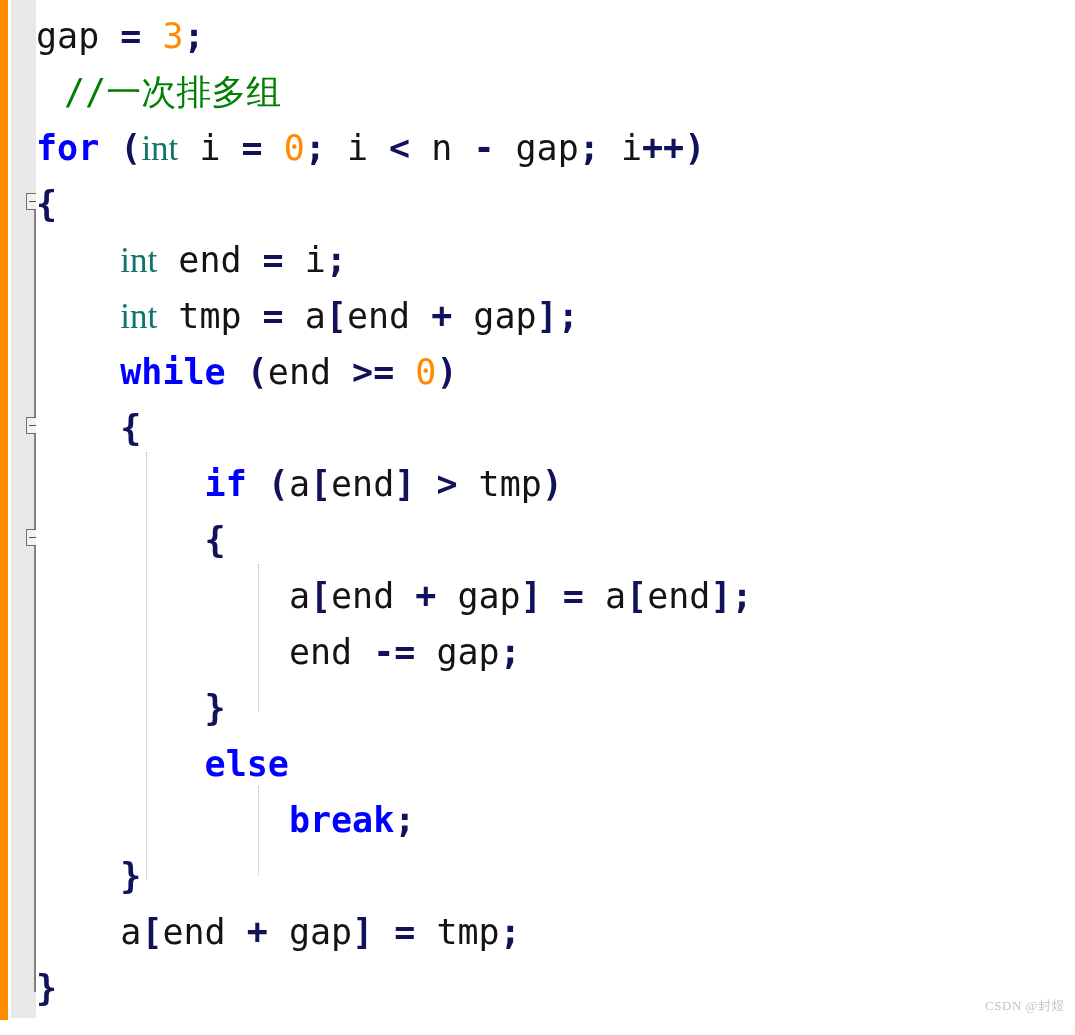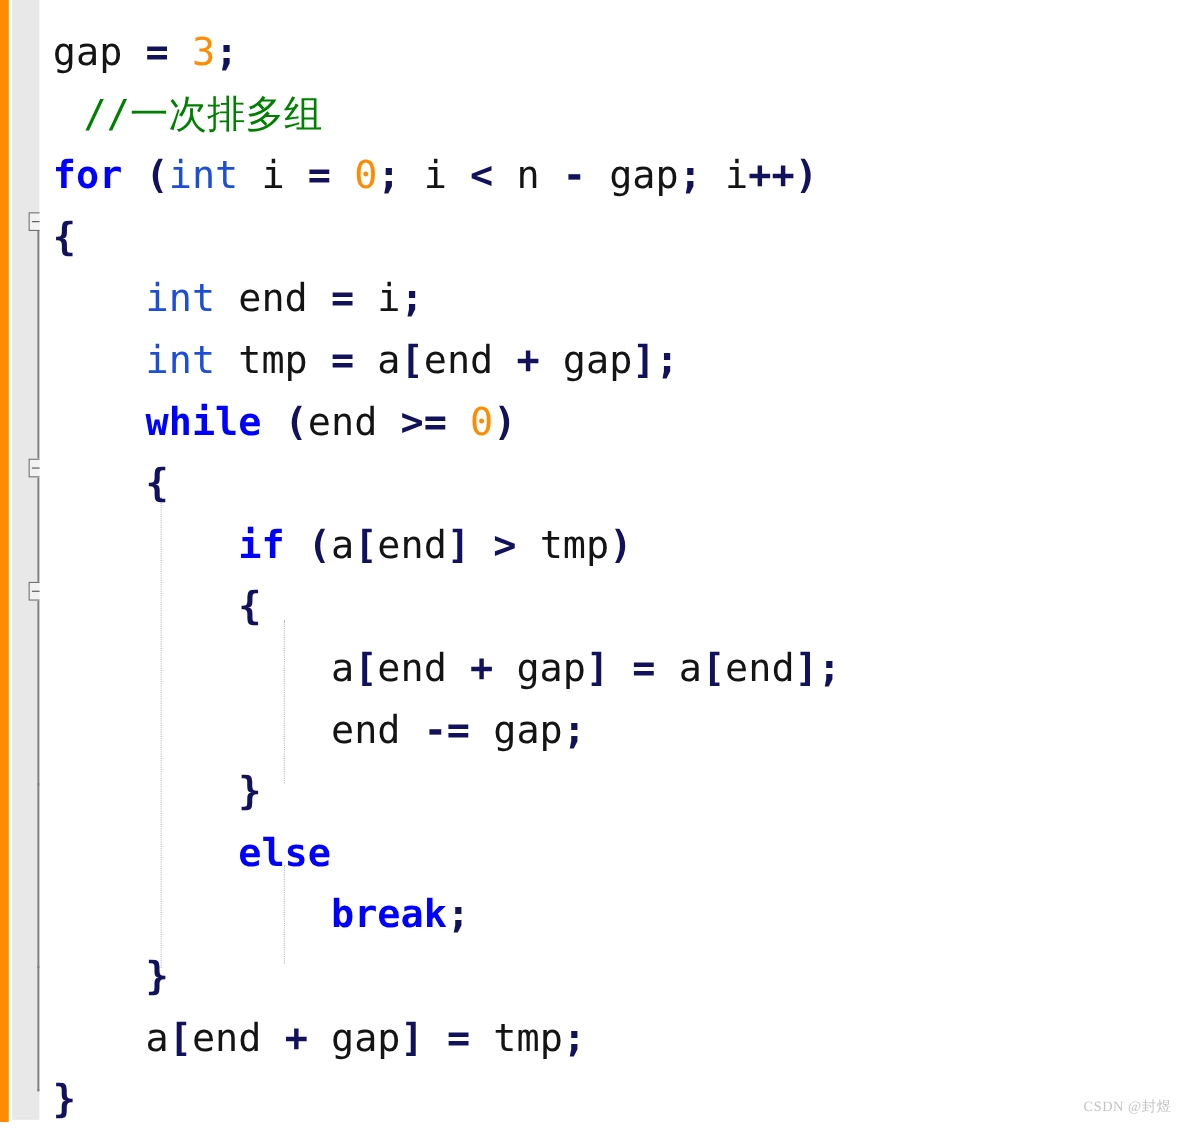--- a/index.html
+++ b/index.html
@@ -78,37 +78,37 @@
     left: 36px;
     top: 0;
     right: 0;
     bottom: 0;
     background: #ffffff;
   }
   .code-block {
     position: absolute;
     left: 0;
     top: 8px;
-    margin: 12px;
+    margin: 0;
     padding: 0;
     font-family: "DejaVu Sans Mono", monospace;
     font-size: 35px;
     line-height: 56px;
     white-space: pre;
     color: #141414;
     letter-spacing: 0px;
   }
   .code-line {
     height: 56px;
     white-space: pre;
   }
 
   
   .tok-kw    { color: #0000ff; font-weight: bold; }   
-  .tok-type  { color: #1d4ed8; }                      
+  .tok-type  { color: #0f766e; font-family: Liberation Serif, serif; }                      
   .tok-punct { color: #11115c; font-weight: bold; }   
   .tok-num   { color: #ff8c00; }                      
   .tok-cmt   { color: #008000; padding-left: 28px; }                      
   .tok-id    { color: #141414; }                      
   .tok-brace { color: #11115c; font-weight: bold; }   
 
   
   .indent-guide {
     position: absolute;
     width: 1px;

